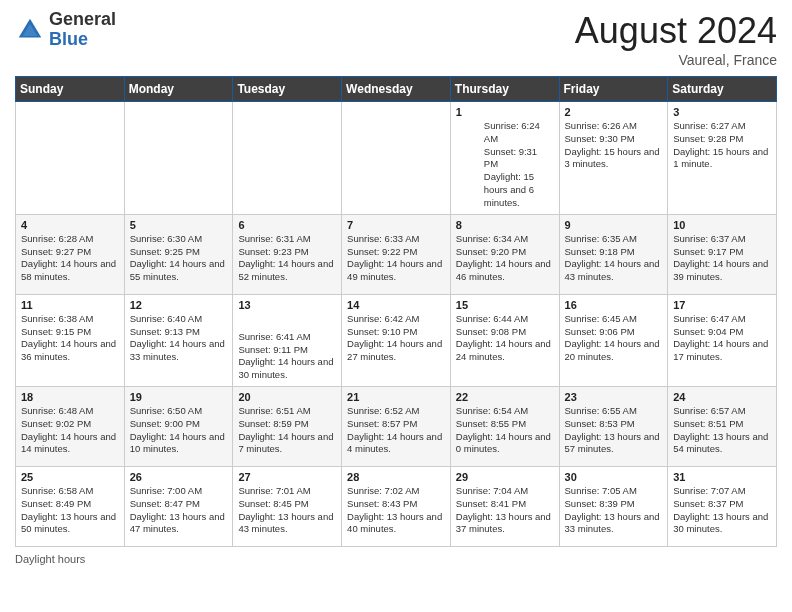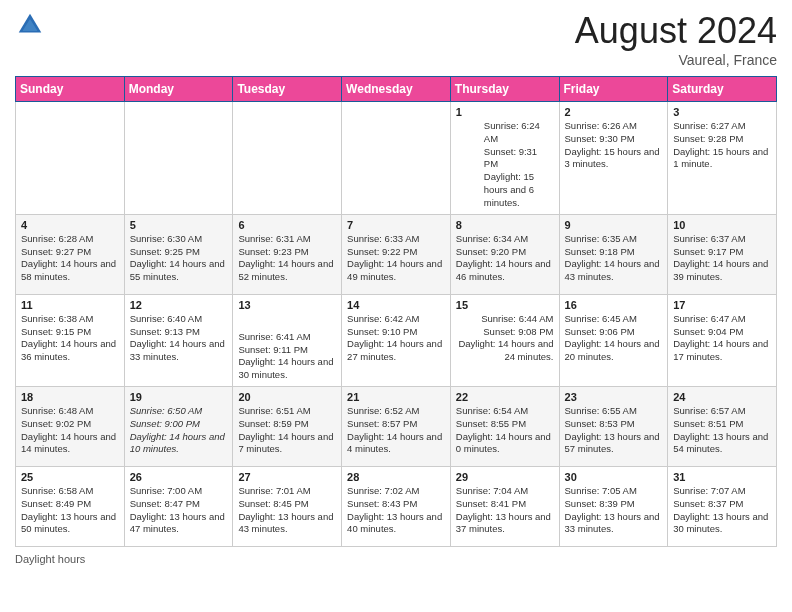--- a/index.html
+++ b/index.html
@@ -44,21 +44,21 @@
     .location {
       font-size: 14px;
       color: #555;
     }
     table {
       width: 100%;
       border-collapse: collapse;
       table-layout: fixed;
     }
     thead tr th {
-      background-color: #ec4899;
+      background-color: #404040;
       color: #fff;
       font-size: 12px;
       font-weight: bold;
       padding: 5px 4px;
       text-align: left;
       border: 1px solid #1a5a9a;
     }
     tbody tr td {
       border: 1px solid #ccc;
       vertical-align: top;
@@ -94,20 +94,24 @@
   </style>
 </head>
 <body>
 
 <div class="header">
   <div class="logo">
     <svg class="logo-icon" viewBox="0 0 40 40">
       <polygon points="20,5 35,30 5,30" fill="#2a6db5"></polygon>
       <polygon points="20,12 30,28 10,28" fill="#5599d4" opacity="0.5"></polygon>
     </svg>
+    <div class="logo-text">
+      <span class="general">General</span><br>
+      <span class="blue">Blue</span>
+    </div>
   </div>
   <div class="title-block">
     <div class="month-year">August 2024</div>
     <div class="location">Vaureal, France</div>
   </div>
 </div>
 
 <table>
   <thead>
     <tr>
@@ -209,21 +213,21 @@
 Daylight: 14 hours and 30 minutes.</div>
         </td>
         <td>
           <span class="day-number">14</span>
           <div class="day-info" style="white-space: pre-line;">Sunrise: 6:42 AM
 Sunset: 9:10 PM
 Daylight: 14 hours and 27 minutes.</div>
         </td>
         <td>
           <span class="day-number">15</span>
-          <div class="day-info" style="white-space: pre-line; text-align: right;">Sunrise: 6:44 AM
+          <div class="day-info" style="white-space: pre-line;">Sunrise: 6:44 AM
 Sunset: 9:08 PM
 Daylight: 14 hours and 24 minutes.</div>
         </td>
         <td>
           <span class="day-number">16</span>
           <div class="day-info" style="white-space: pre-line;">Sunrise: 6:45 AM
 Sunset: 9:06 PM
 Daylight: 14 hours and 20 minutes.</div>
         </td>
         <td>
@@ -235,21 +239,21 @@
       </tr>
       <tr>
         <td>
           <span class="day-number">18</span>
           <div class="day-info" style="white-space: pre-line;">Sunrise: 6:48 AM
 Sunset: 9:02 PM
 Daylight: 14 hours and 14 minutes.</div>
         </td>
         <td>
           <span class="day-number">19</span>
-          <div class="day-info" style="white-space: pre-line; font-style: italic;">Sunrise: 6:50 AM
+          <div class="day-info" style="white-space: pre-line;">Sunrise: 6:50 AM
 Sunset: 9:00 PM
 Daylight: 14 hours and 10 minutes.</div>
         </td>
         <td>
           <span class="day-number">20</span>
           <div class="day-info" style="white-space: pre-line;">Sunrise: 6:51 AM
 Sunset: 8:59 PM
 Daylight: 14 hours and 7 minutes.</div>
         </td>
         <td>

